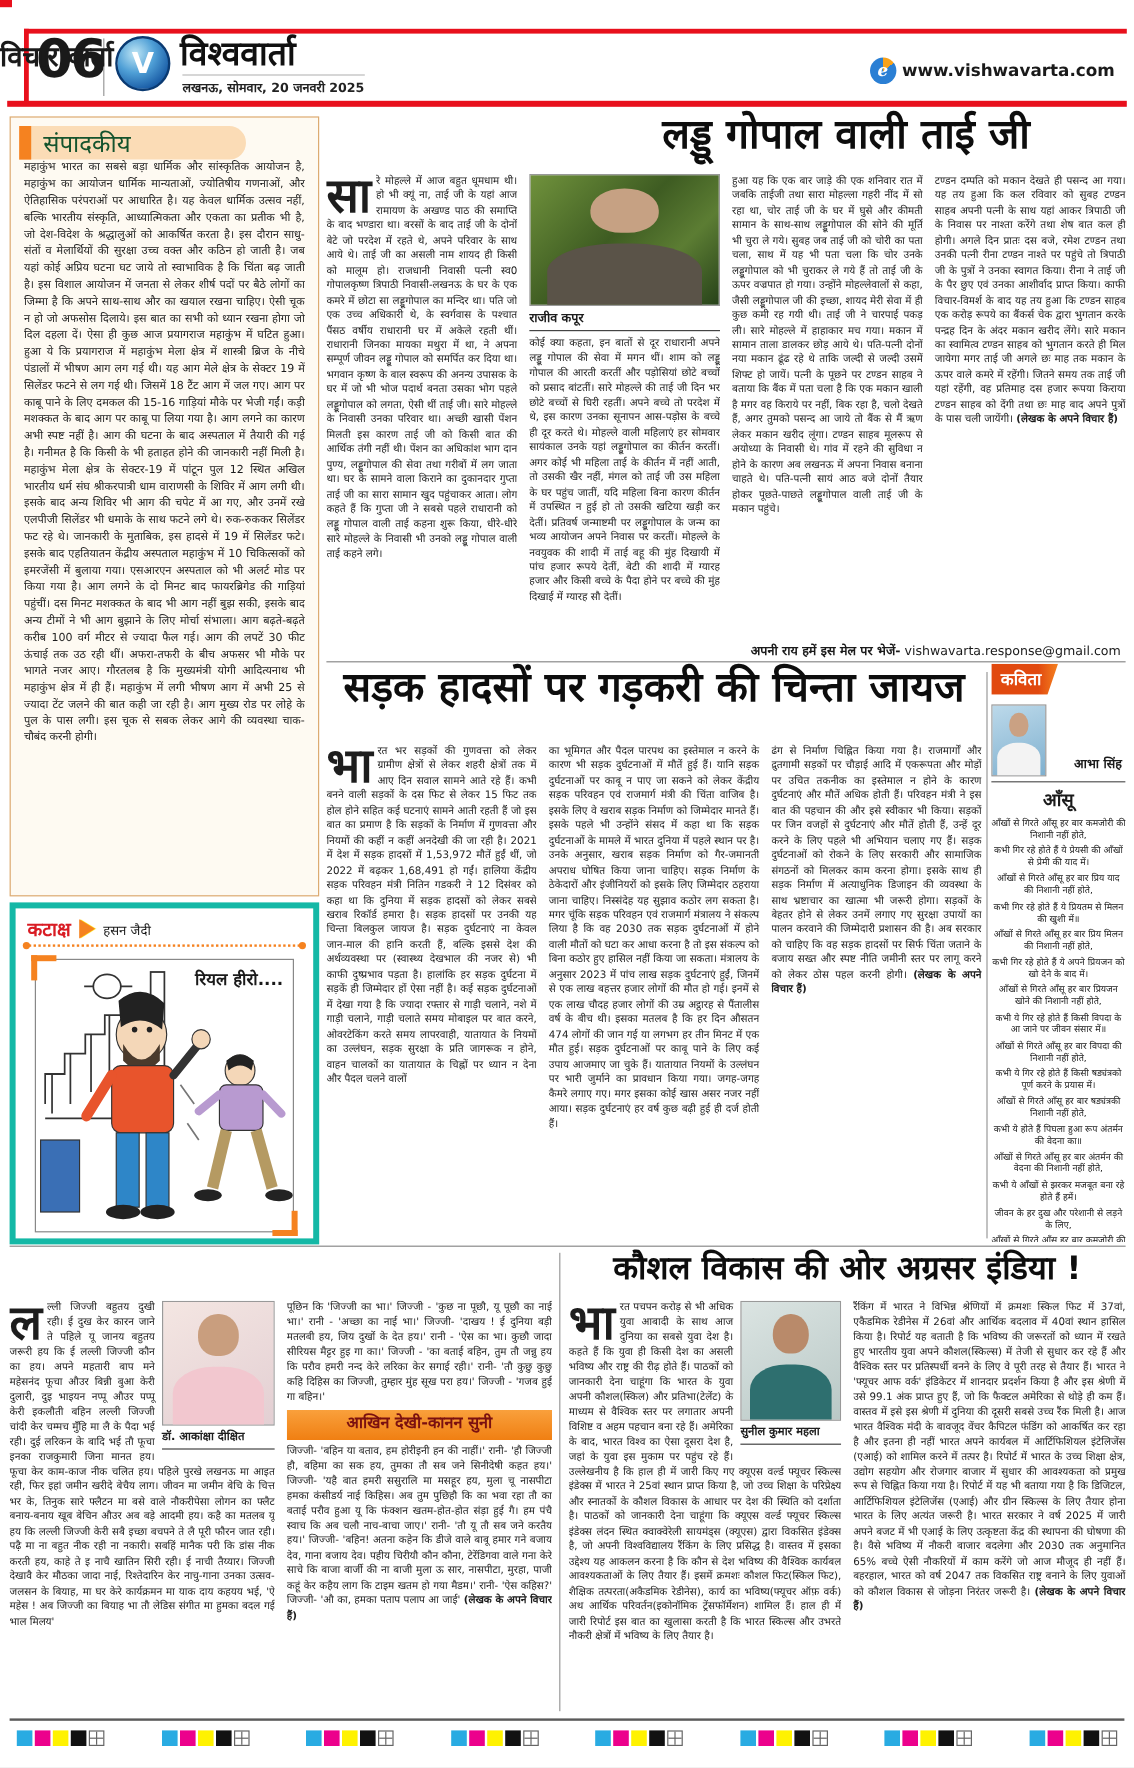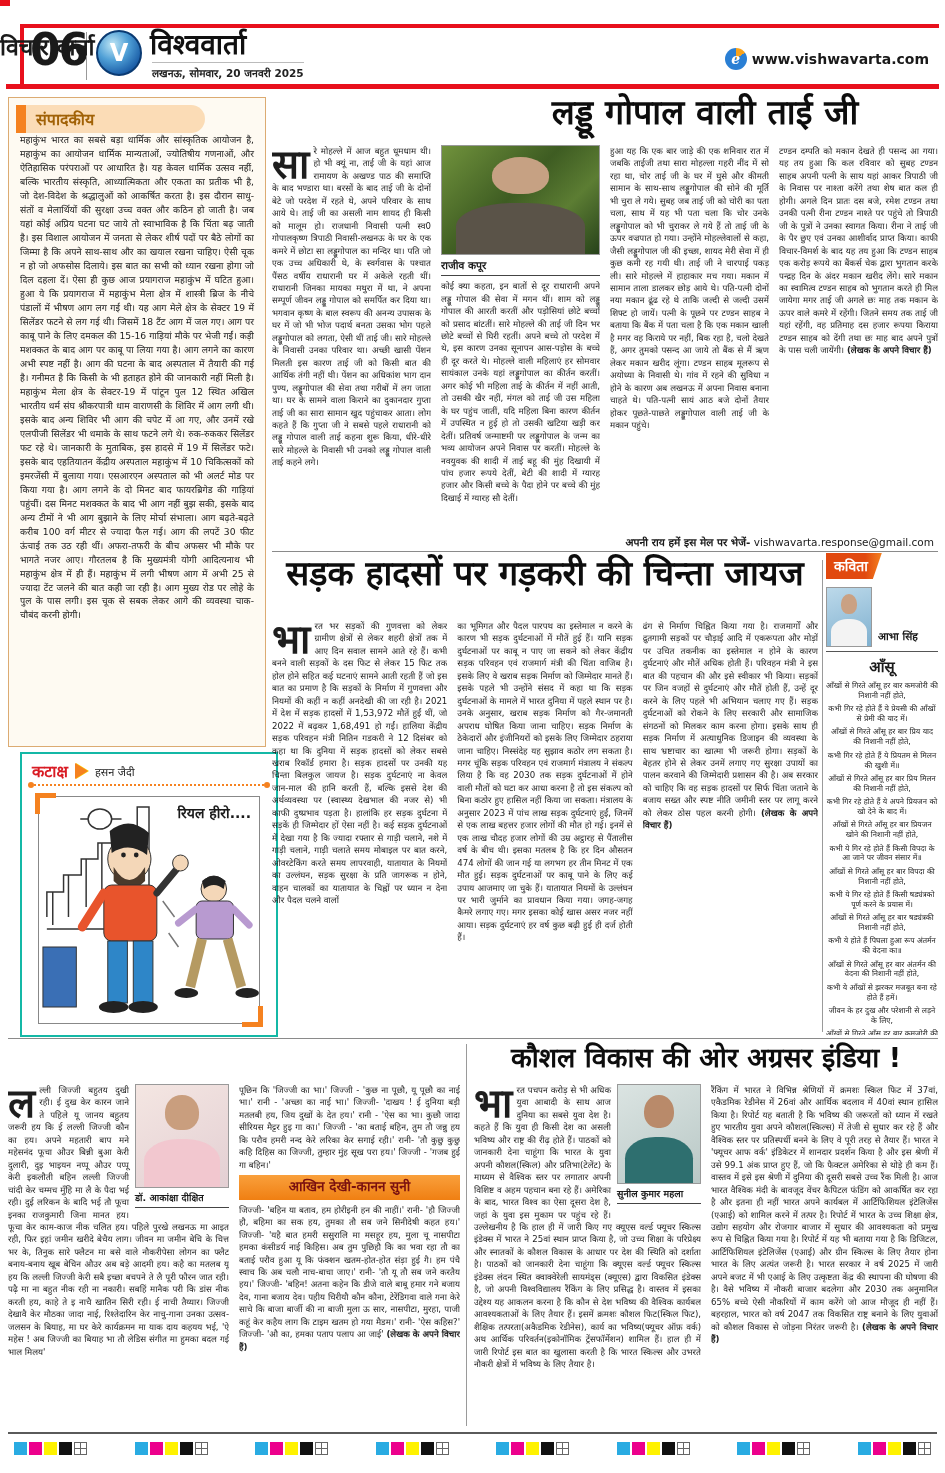--- a/index.html
+++ b/index.html
@@ -28,25 +28,25 @@
   .eicon { width:22px; height:22px; border-radius:50%;
     background: conic-gradient(#f7a21b 0 15%, #2a7fd4 15% 100%);
     color:#fff; display:inline-flex; align-items:center; justify-content:center;
     font-weight:bold; font-style:italic; font-family:"DejaVu Serif", serif; font-size:14px; }
   
   .edit-box { position:absolute; left:8px; top:97px; width:258px; height:650px;
     border:1px solid #dcab72; background:#fefaf2; overflow:hidden; }
   .edit-band { margin:7px 60px 0 7px; background:#fbdcb6; border-radius:0 16px 16px 0;
     display:flex; align-items:center; height:28px; }
   .edit-band .bar { width:10px; height:28px; background:#f58220; margin-right:10px; }
-  .edit-band .lbl { font-size:16px; font-weight:bold; color:#a16207; }
+  .edit-band .lbl { font-size:20px; font-weight:normal; color:#14532d; }
   .edit-headline { text-align:center; font-size:27px; font-weight:bold; margin:12px 0 8px; }
   .edit-body { padding:0 11px; font-size:9.2px; line-height:1.52; text-align:justify; color:#1c1c1c; height:545px; overflow:hidden; }
   
-  .cart-box { position:absolute; left:20px; top:752px; width:258px; height:285px; border:2px solid #14b8a6; background:#fff; }
+  .cart-box { position:absolute; left:8px; top:752px; width:258px; height:285px; border:5px solid #14b8a6; background:#fff; }
   .cart-head { display:flex; align-items:center; gap:7px; padding:6px 10px 2px; }
   .cart-label { color:#d91c24; font-weight:bold; font-size:16px; }
   .cart-arrow { width:0; height:0; border-left:13px solid #f58220; border-top:8px solid transparent; border-bottom:8px solid transparent;
     filter: drop-shadow(1px 0 0 #ffd400); }
   .cart-artist { font-size:11px; font-weight:normal; }
   .cart-dotline { margin:0 8px; border-top:2px dotted #f58220; position:relative; }
   .cart-dotline::before, .cart-dotline::after { content:""; position:absolute; top:-4px; width:6px; height:6px; border-radius:50%; background:#f58220; }
   .cart-dotline::before { left:-2px; } .cart-dotline::after { right:-2px; }
   .cart-frame { position:relative; margin:10px 16px; height:228px; border:1px solid #888; background:#fff; }
   .cart-frame::before, .cart-frame::after { content:""; position:absolute; width:16px; height:16px; }
@@ -75,21 +75,21 @@
   .ph-abha .head { background:#caa183; } .ph-abha .torso { background:#f3f3f3; }
   .ph-aka { height:104px; background: linear-gradient(150deg,#f4e6e2,#e3cfd3); }
   .ph-aka .head { background:#c99e7e; } .ph-aka .torso { background:#f2c7cf; }
   .ph-sunil { height:100px; background: linear-gradient(150deg,#dbe4e2,#b9c8c6); }
   .ph-sunil .head { background:#b98a6a; } .ph-sunil .torso { background:#2e6f6f; }
   
   .poem-box { position:absolute; left:826px; top:553px; width:112px; height:482px; overflow:hidden; }
   .poem-banner { display:inline-block; background:linear-gradient(90deg,#e1490f 70%, #f58220);
     color:#fff; font-weight:bold; font-size:14px; padding:3px 14px 4px 8px;
     clip-path:polygon(0 0,100% 0,84% 100%,0 100%); }
-  .poem-authrow { display:flex; align-items:flex-end; gap:6px; margin:8px 0 4px; }
+  .poem-authrow { display:flex; align-items:flex-end; gap:23px; margin:8px 0 4px; }
   .poem-authrow .photo { width:46px; }
   .poem-poet { font-size:10.5px; font-weight:bold; padding-bottom:4px; }
   .poem-rule { border-top:1.5px solid #555; margin:2px 0 4px; }
   .poem-title { text-align:center; font-size:15px; font-weight:bold; margin:2px 0 5px; }
   .poem-line { font-size:7.6px; line-height:1.3; text-align:center; margin-bottom:3.5px; color:#222; }
   
   .hline { position:absolute; background:#8a8a8a; height:1px; }
   .vline { position:absolute; background:#9a9a9a; width:1px; }
   
   .dj-banner { background: linear-gradient(180deg,#f9a03c,#f07f12); color:#7a1010; font-weight:bold;

